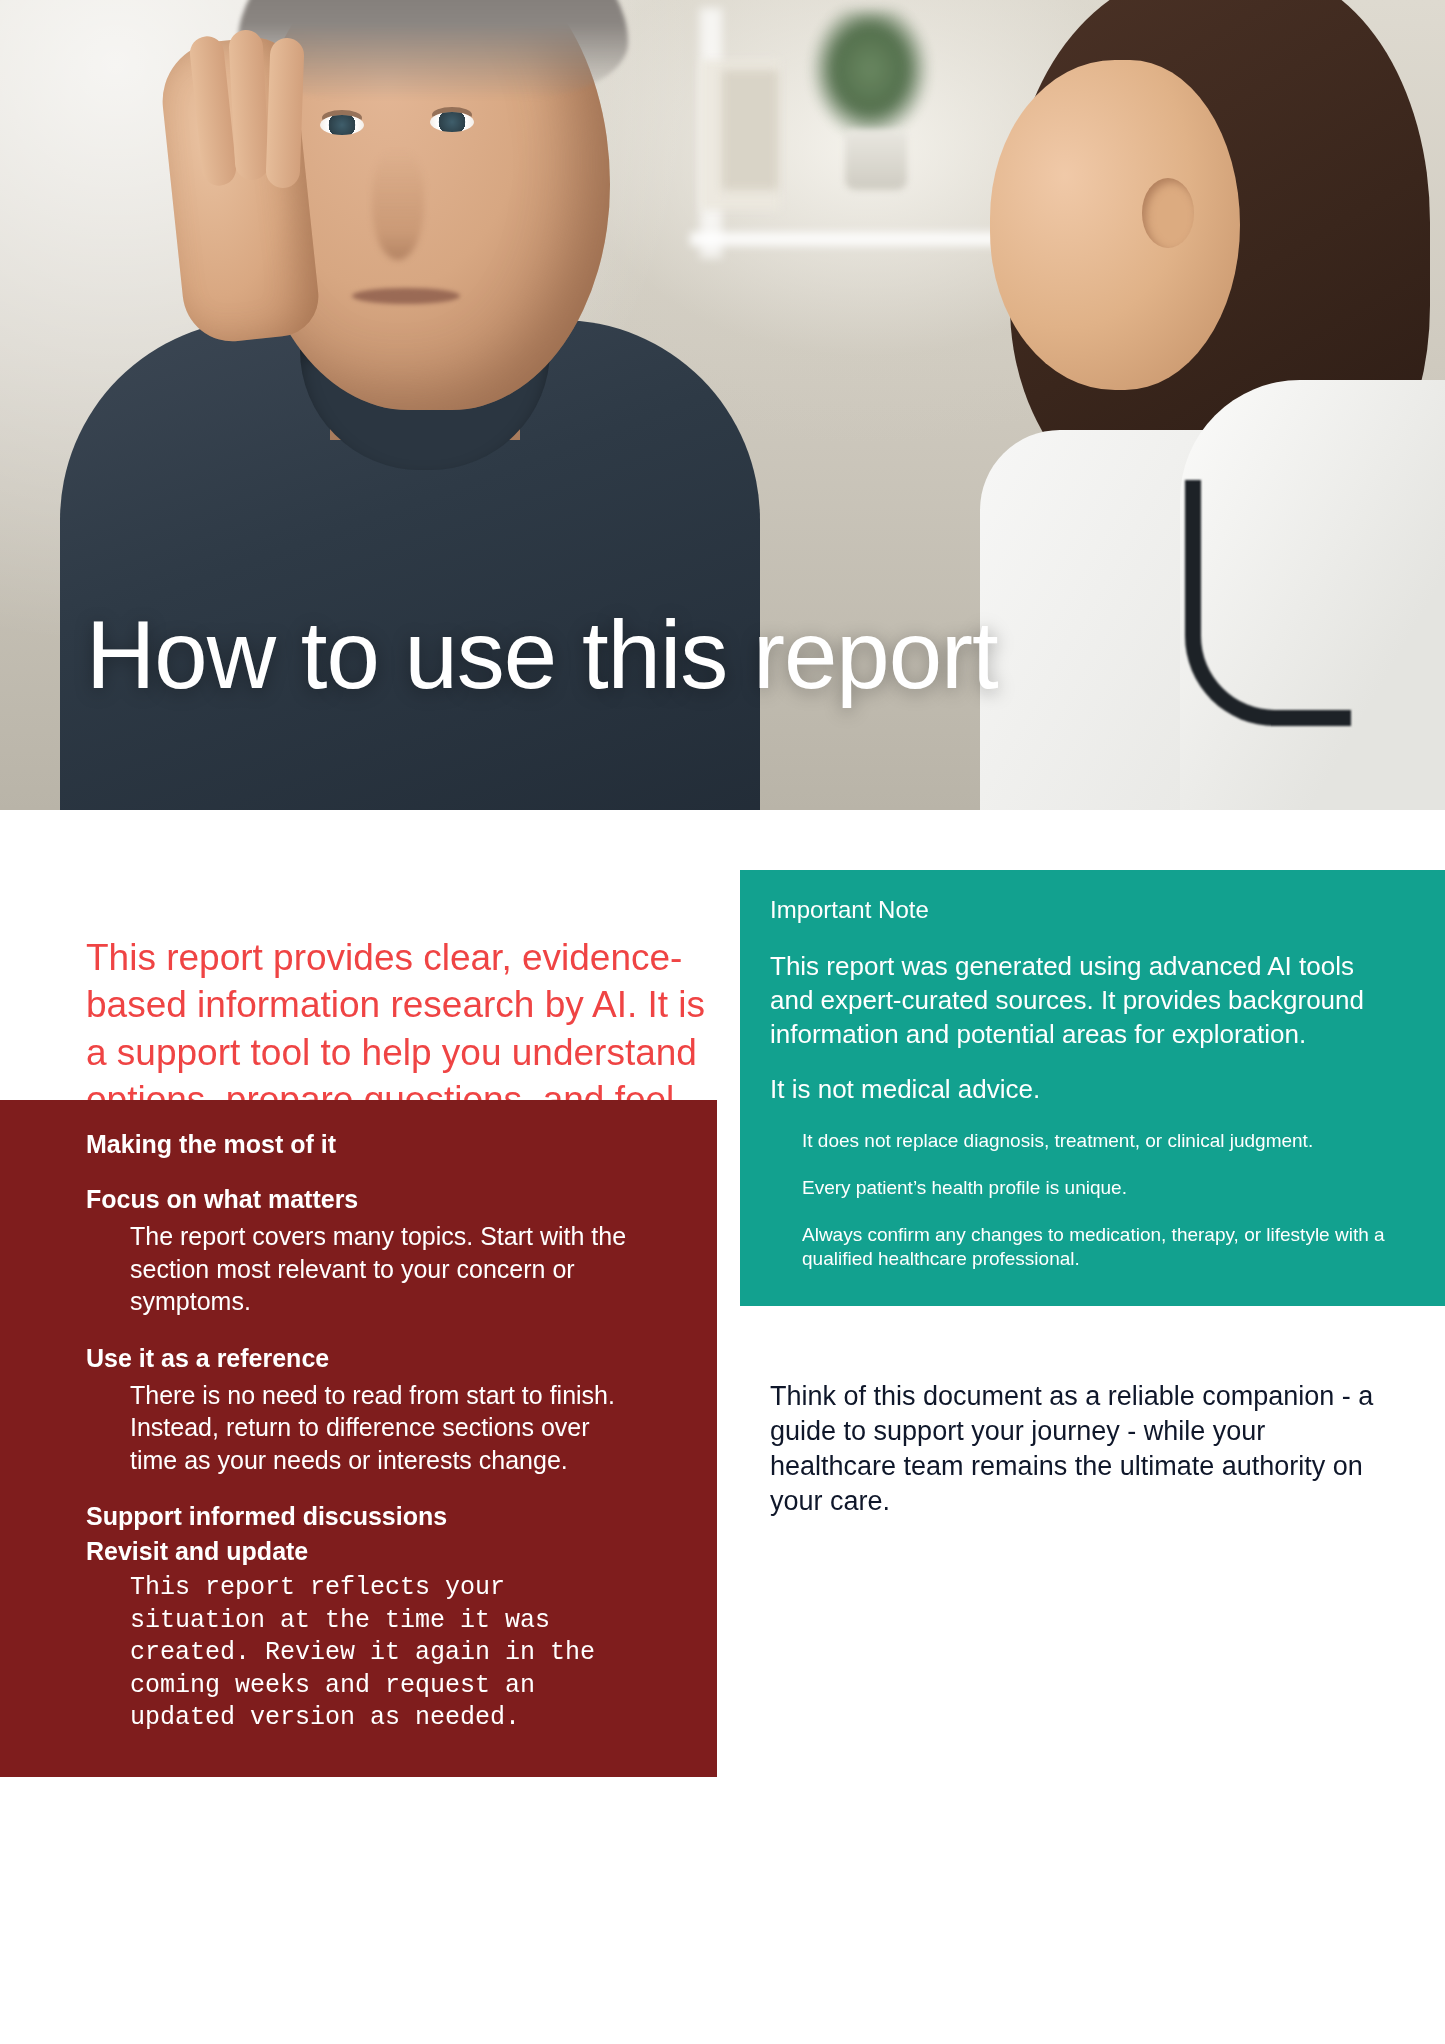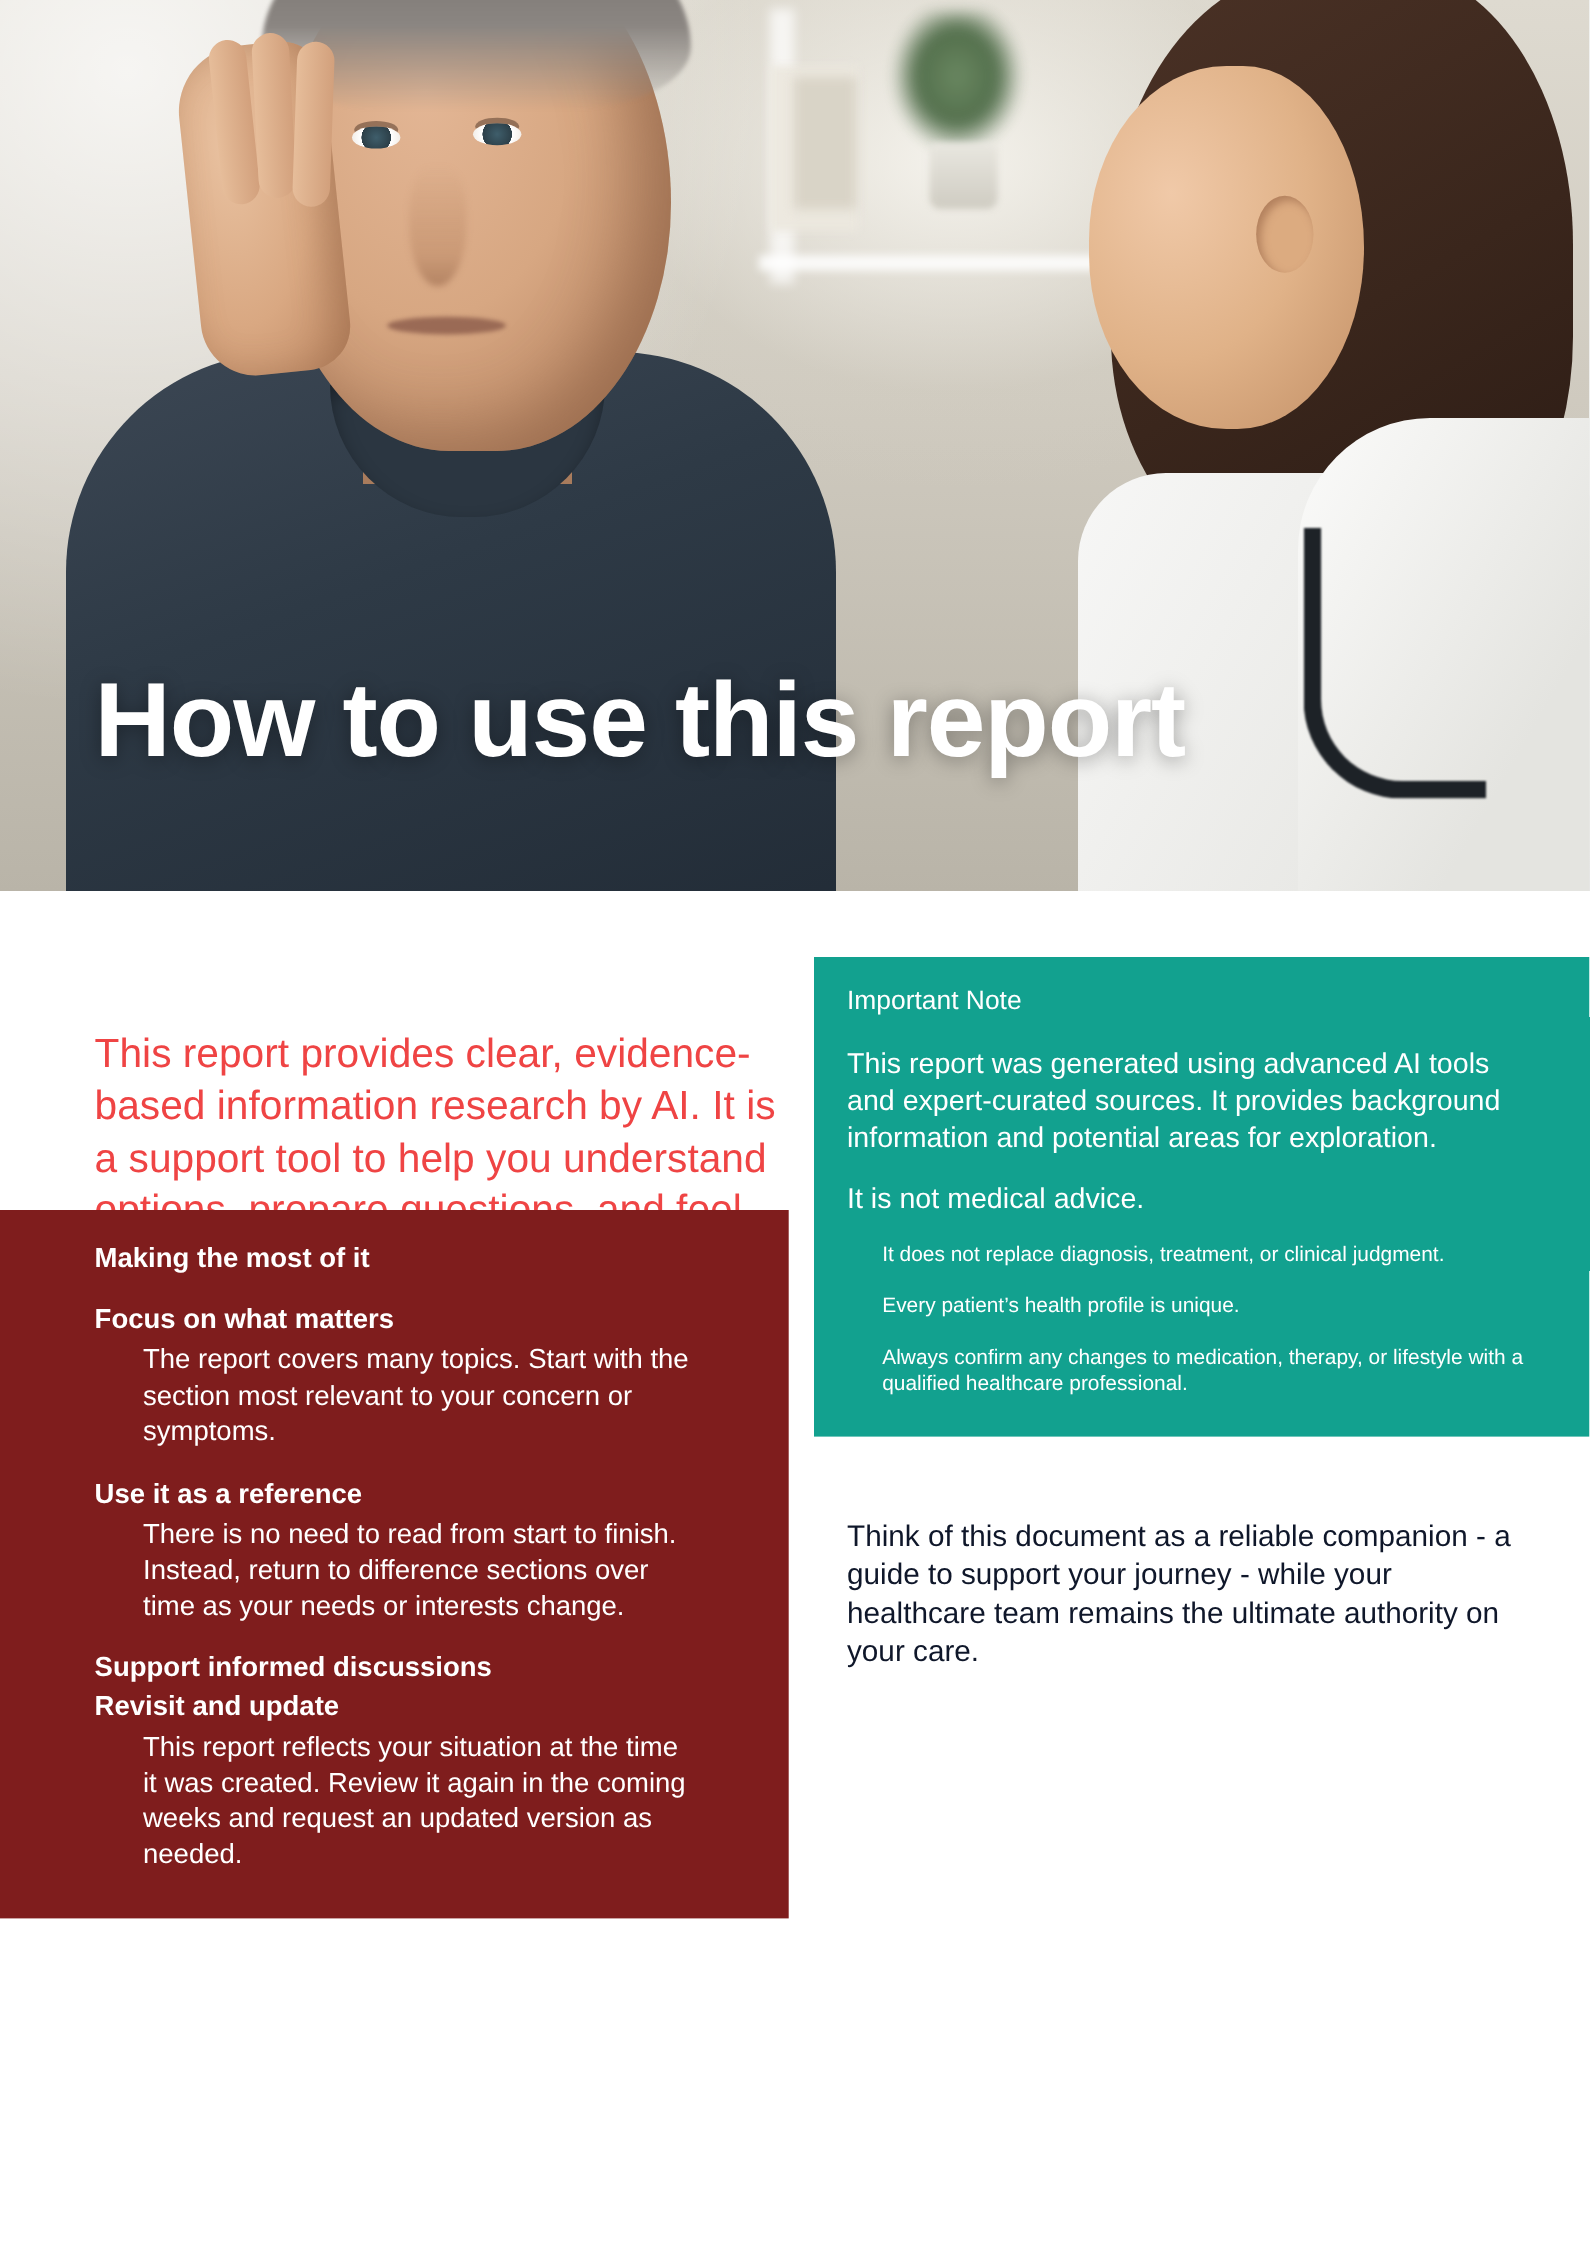--- a/index.html
+++ b/index.html
@@ -241,21 +241,21 @@
     border-bottom: 16px solid #1d2227;
     border-radius: 0 0 0 90px;
     filter: blur(1px);
   }
 
   .hero-title {
     position: absolute;
     left: 86px;
     top: 600px;
     font-size: 96px;
-    font-weight: bold;
+    font-weight: normal;
     color: #ffffff;
     letter-spacing: -1px;
     text-shadow: 0 3px 18px rgba(0,0,0,.35);
     white-space: nowrap;
   }
 
   
   .content {
     position: absolute;
     top: 810px;
@@ -293,21 +293,21 @@
     font-size: 25px;
     font-weight: bold;
     margin: 0 0 6px 0;
   }
   .sub-body {
     font-size: 25px;
     line-height: 1.3;
     margin: 0 0 26px 0;
     padding-left: 44px;
   }
-  .sub-body.last { margin-bottom: 0; }
+  .sub-body.last { margin-bottom: 0; font-family: Liberation Mono, monospace; }
 
   
   .panel-right {
     position: absolute;
     left: 740px;
     top: 60px;
     width: 705px;
     padding: 26px 48px 34px 30px;
     box-sizing: border-box;
     background: #12a18f;

